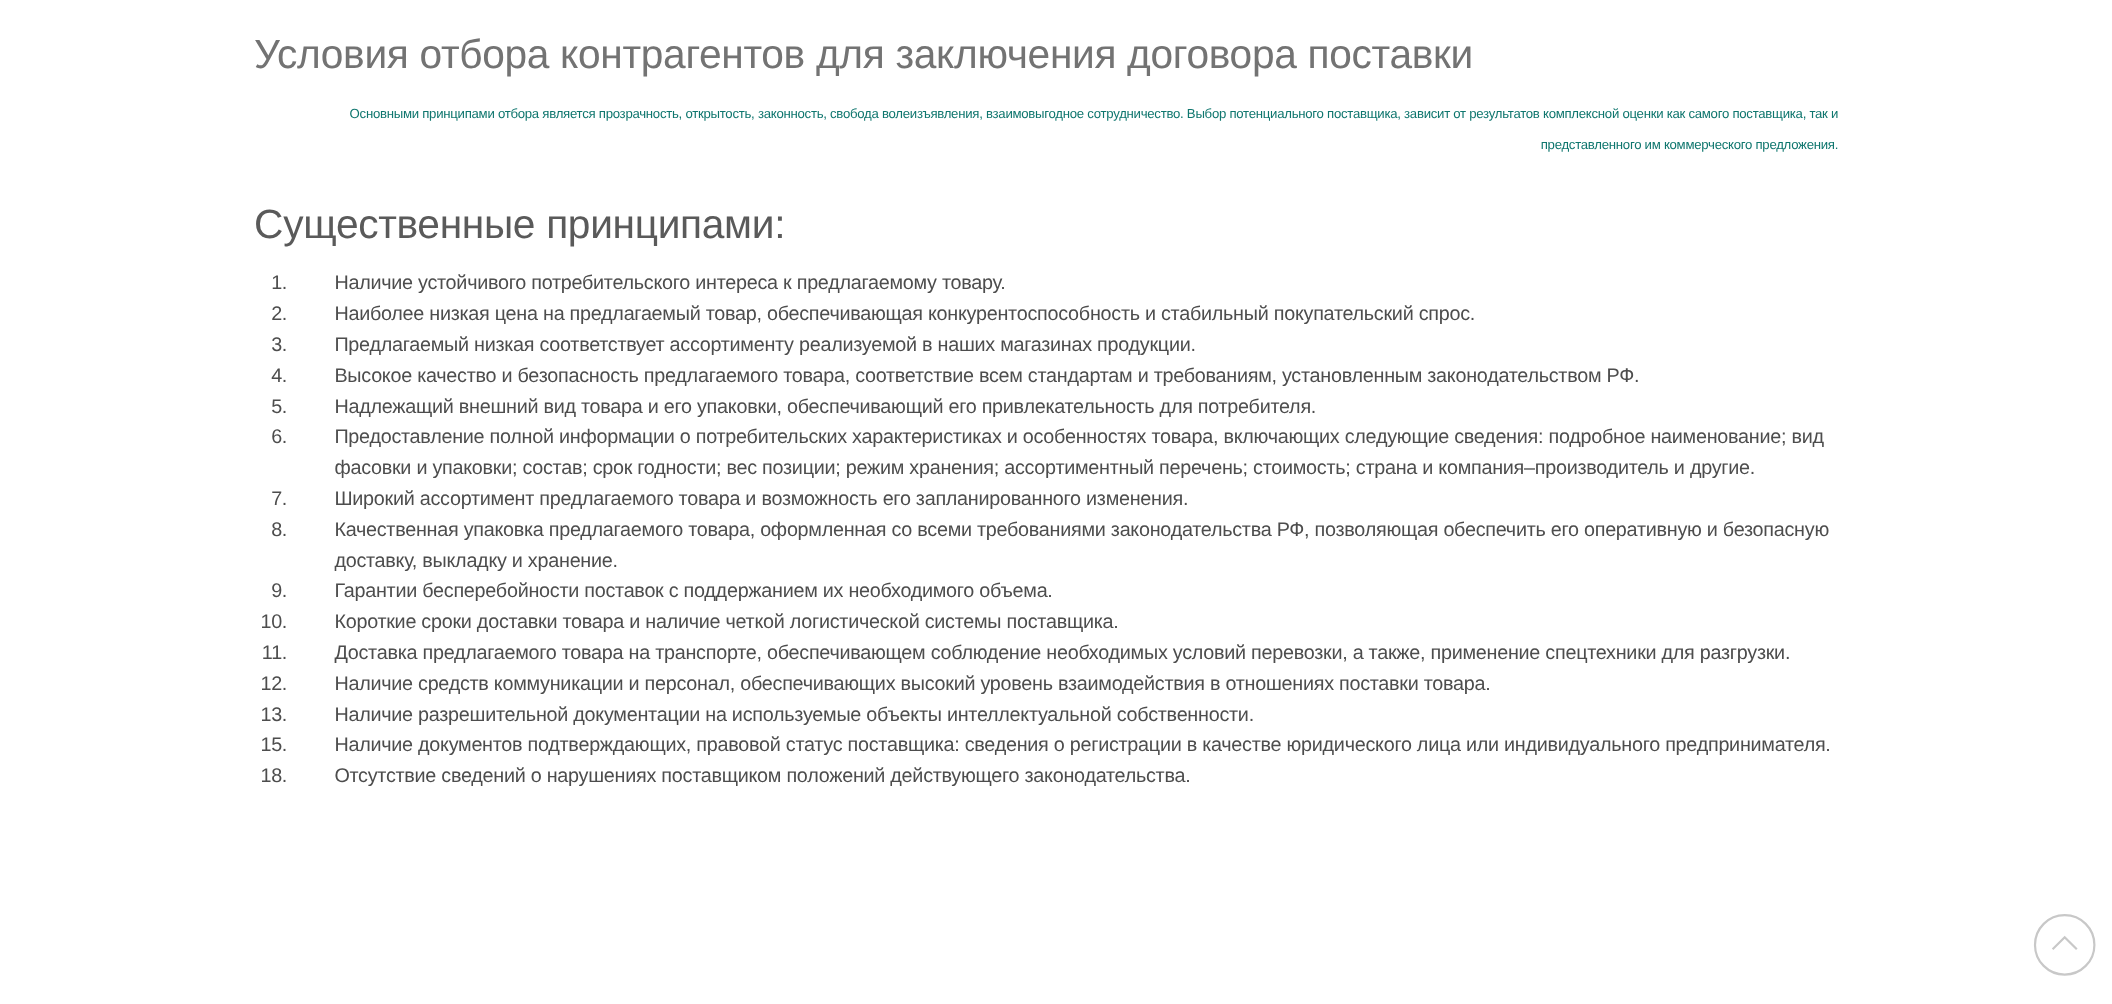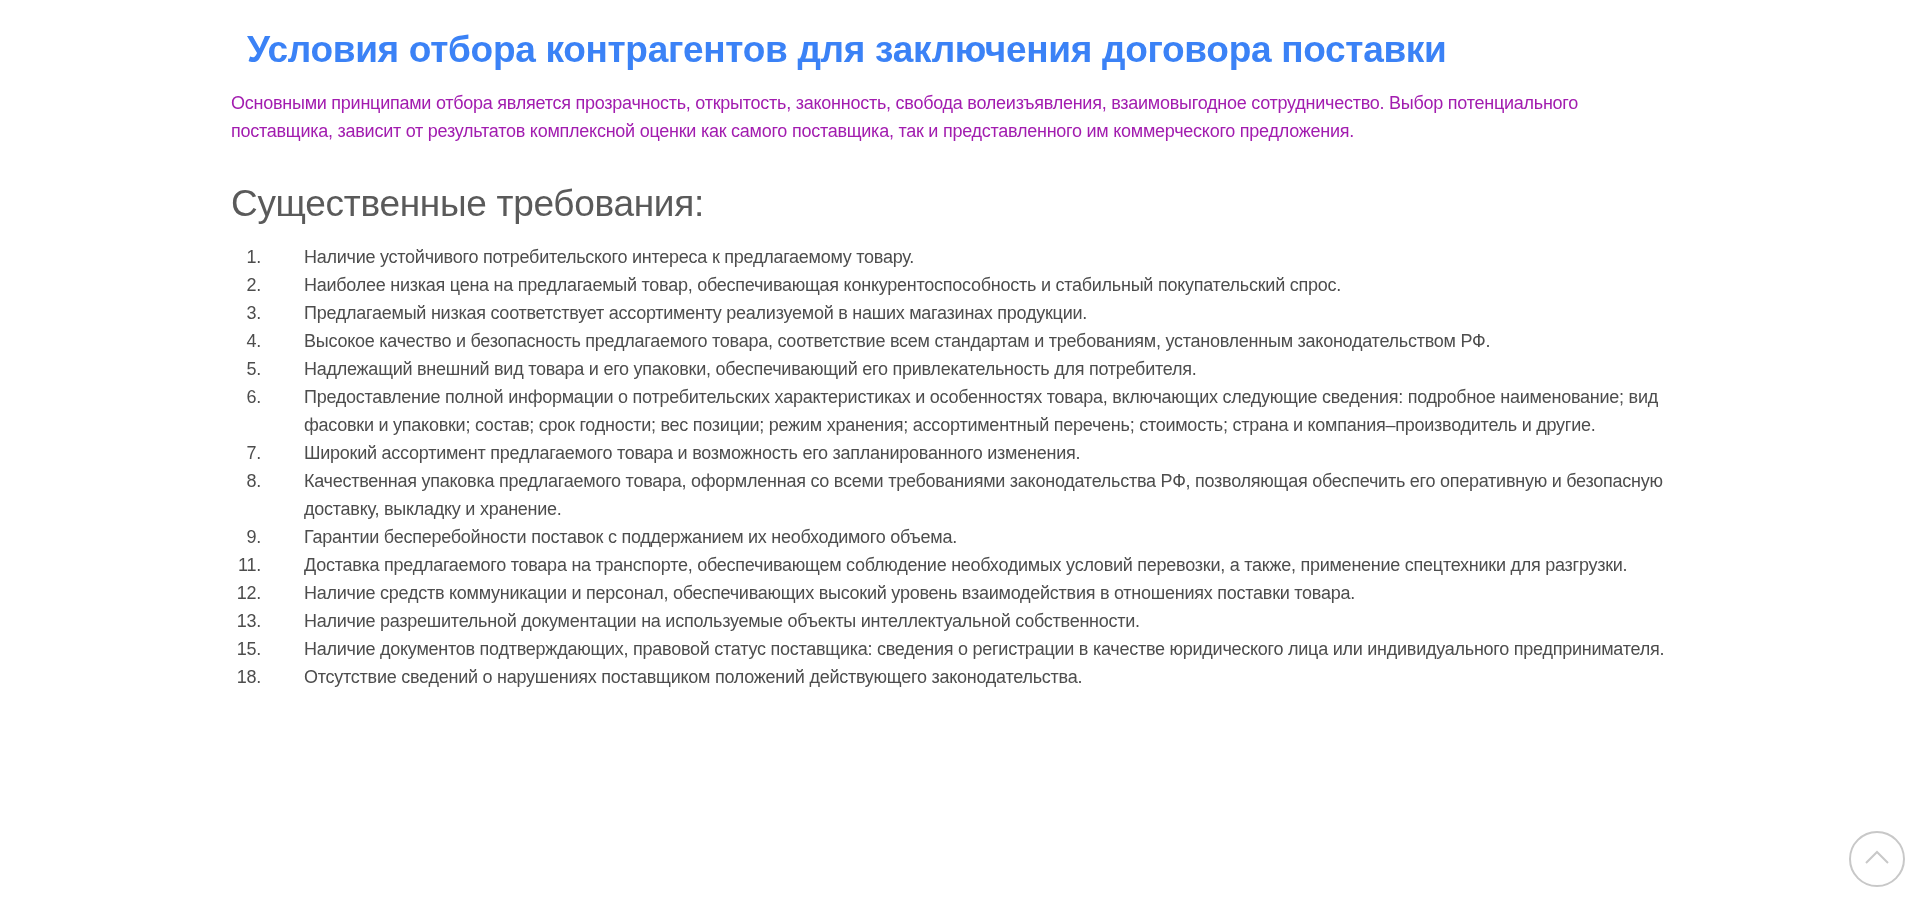--- a/index.html
+++ b/index.html
@@ -18,38 +18,39 @@
   .content {
     position: absolute;
     left: 231px;
     top: 0;
     width: 1480px;
   }
   .page-title {
     margin: 0;
     position: absolute;
     top: 26px;
-    left: 16px;
+    left: 0;
     font-size: 37px;
-    font-weight: 700;
+    font-weight: 400;
     letter-spacing: -0.3px;
-    color: #3b82f6;
+    color: #737373;
     white-space: nowrap;
     line-height: 48px;
   }
   .intro {
     position: absolute;
     top: 89px;
     left: 0;
     width: 1440px;
     margin: 0;
-    font-size: 18px;
+    font-size: 12px;
     line-height: 28px;
-    color: #a21caf;
+    color: #0f766e;
     letter-spacing: -0.25px;
+    text-align: right;
   }
   .section-title {
     margin: 0;
     position: absolute;
     top: 180px;
     left: 0;
     font-size: 37px;
     font-weight: 300;
     letter-spacing: -0.3px;
     color: #5a5a5a;
@@ -102,21 +103,21 @@
     left: 12px;
     top: 14px;
   }
 </style>
 </head>
 <body>
 
 <div class="content">
   <h1 class="page-title">Условия отбора контрагентов для заключения договора поставки</h1>
   <p class="intro">Основными принципами отбора является прозрачность, открытость, законность, свобода волеизъявления, взаимовыгодное сотрудничество. Выбор потенциального поставщика, зависит от результатов комплексной оценки как самого поставщика, так и представленного им коммерческого предложения.</p>
-  <h2 class="section-title">Существенные требования:</h2>
+  <h2 class="section-title">Существенные принципами:</h2>
 
   <ol class="req-list">
     <li class="req-item">
         <span class="req-num">1.</span>
         <span class="req-text">Наличие устойчивого потребительского интереса к предлагаемому товару.</span>
       </li>
     <li class="req-item">
         <span class="req-num">2.</span>
         <span class="req-text">Наиболее низкая цена на предлагаемый товар, обеспечивающая конкурентоспособность и стабильный покупательский спрос.</span>
       </li>
@@ -142,20 +143,24 @@
       </li>
     <li class="req-item">
         <span class="req-num">8.</span>
         <span class="req-text">Качественная упаковка предлагаемого товара, оформленная со всеми требованиями законодательства РФ, позволяющая обеспечить его оперативную и безопасную доставку, выкладку и хранение.</span>
       </li>
     <li class="req-item">
         <span class="req-num">9.</span>
         <span class="req-text">Гарантии бесперебойности поставок с поддержанием их необходимого объема.</span>
       </li>
     <li class="req-item">
+        <span class="req-num">10.</span>
+        <span class="req-text">Короткие сроки доставки товара и наличие четкой логистической системы поставщика.</span>
+      </li>
+    <li class="req-item">
         <span class="req-num">11.</span>
         <span class="req-text">Доставка предлагаемого товара на транспорте, обеспечивающем соблюдение необходимых условий перевозки, а также, применение спецтехники для разгрузки.</span>
       </li>
     <li class="req-item">
         <span class="req-num">12.</span>
         <span class="req-text">Наличие средств коммуникации и персонал, обеспечивающих высокий уровень взаимодействия в отношениях поставки товара.</span>
       </li>
     <li class="req-item">
         <span class="req-num">13.</span>
         <span class="req-text">Наличие разрешительной документации на используемые объекты интеллектуальной собственности.</span>

